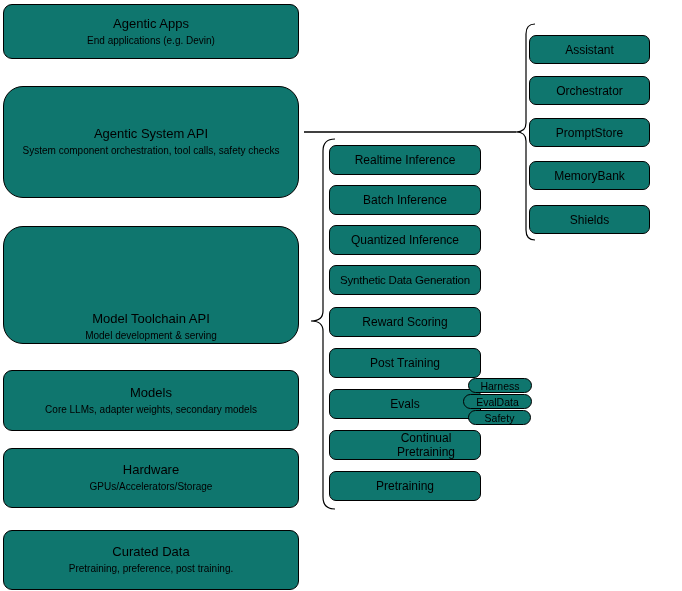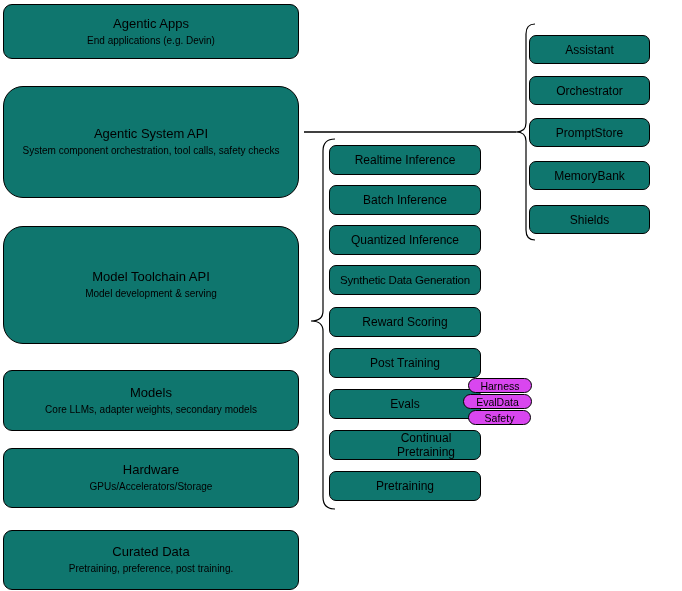--- a/index.html
+++ b/index.html
@@ -33,59 +33,59 @@
   }
 
   
   .layer { left: 3px; width: 296px; border-radius: 9px; }
   .layer.tall { border-radius: 20px; }
   .layer .title { font-size: 13px; line-height: 16px; color: #000; }
   .layer .subtitle { font-size: 10px; line-height: 14px; margin-top: 2px; color: #000; }
 
   .layer-1 { top: 4px;   height: 55px;  }
   .layer-2 { top: 86px;  height: 112px; }
-  .layer-3 { top: 226px; height: 118px; }
+  .layer-3 { top: 226px; height: 118px; justify-content: flex-end; }
   .layer-4 { top: 370px; height: 61px;  }
   .layer-5 { top: 448px; height: 60px;  }
   .layer-6 { top: 530px; height: 60px;  }
 
   
   .tool { left: 329px; width: 152px; height: 30px; border-radius: 7px; font-size: 12px; }
   .tool-1 { top: 145px; }
   .tool-2 { top: 185px; }
   .tool-3 { top: 225px; }
   .tool-4 { top: 265px; }
   .tool-5 { top: 307px; }
   .tool-6 { top: 348px; }
   .tool-7 { top: 389px; }
   .tool-8 { top: 430px; padding-left: 42px; }
   .tool-9 { top: 471px; }
   .tool-4 { font-size: 11.5px; letter-spacing: -0.2px; }
 
   
   .pill {
     position: absolute;
-    background: #d946ef;
+    background: #0f766e;
     border: 1px solid #000000;
     border-radius: 8px;
     display: flex;
     align-items: center;
     justify-content: center;
     font-size: 10.5px;
     z-index: 3;
   }
   .pill-1 { left: 468px; top: 378px; width: 64px; height: 15px; }
   .pill-2 { left: 463px; top: 394px; width: 69px; height: 15px; }
   .pill-3 { left: 468px; top: 410px; width: 63px; height: 15px; }
 
   
   .comp { left: 529px; width: 121px; height: 29px; border-radius: 7px; font-size: 12px; }
   .comp-1 { top: 35px;  }
   .comp-2 { top: 76px;  }
-  .comp-3 { top: 118px; border-radius: 8px; }
+  .comp-3 { top: 118px; }
   .comp-4 { top: 161px; }
   .comp-5 { top: 205px; }
 </style>
 </head>
 <body>
 
 <div class="canvas">
 
   <svg class="connectors" viewBox="0 0 682 591" xmlns="http://www.w3.org/2000/svg">
 

